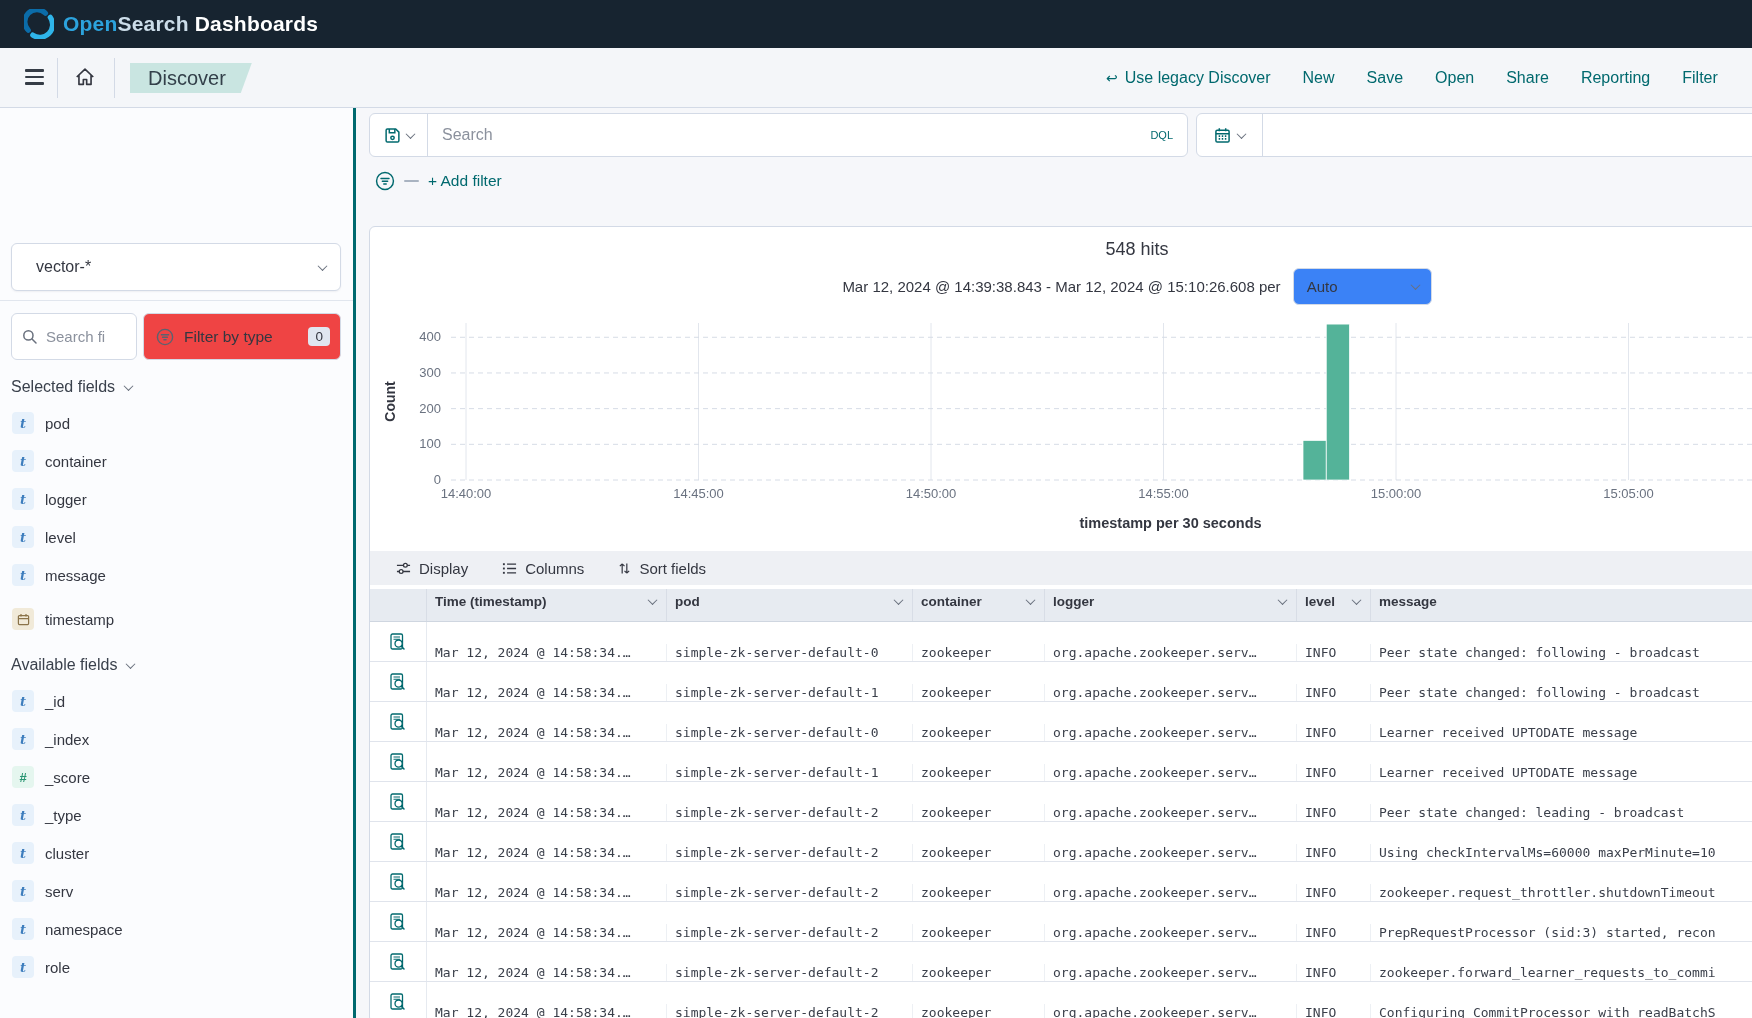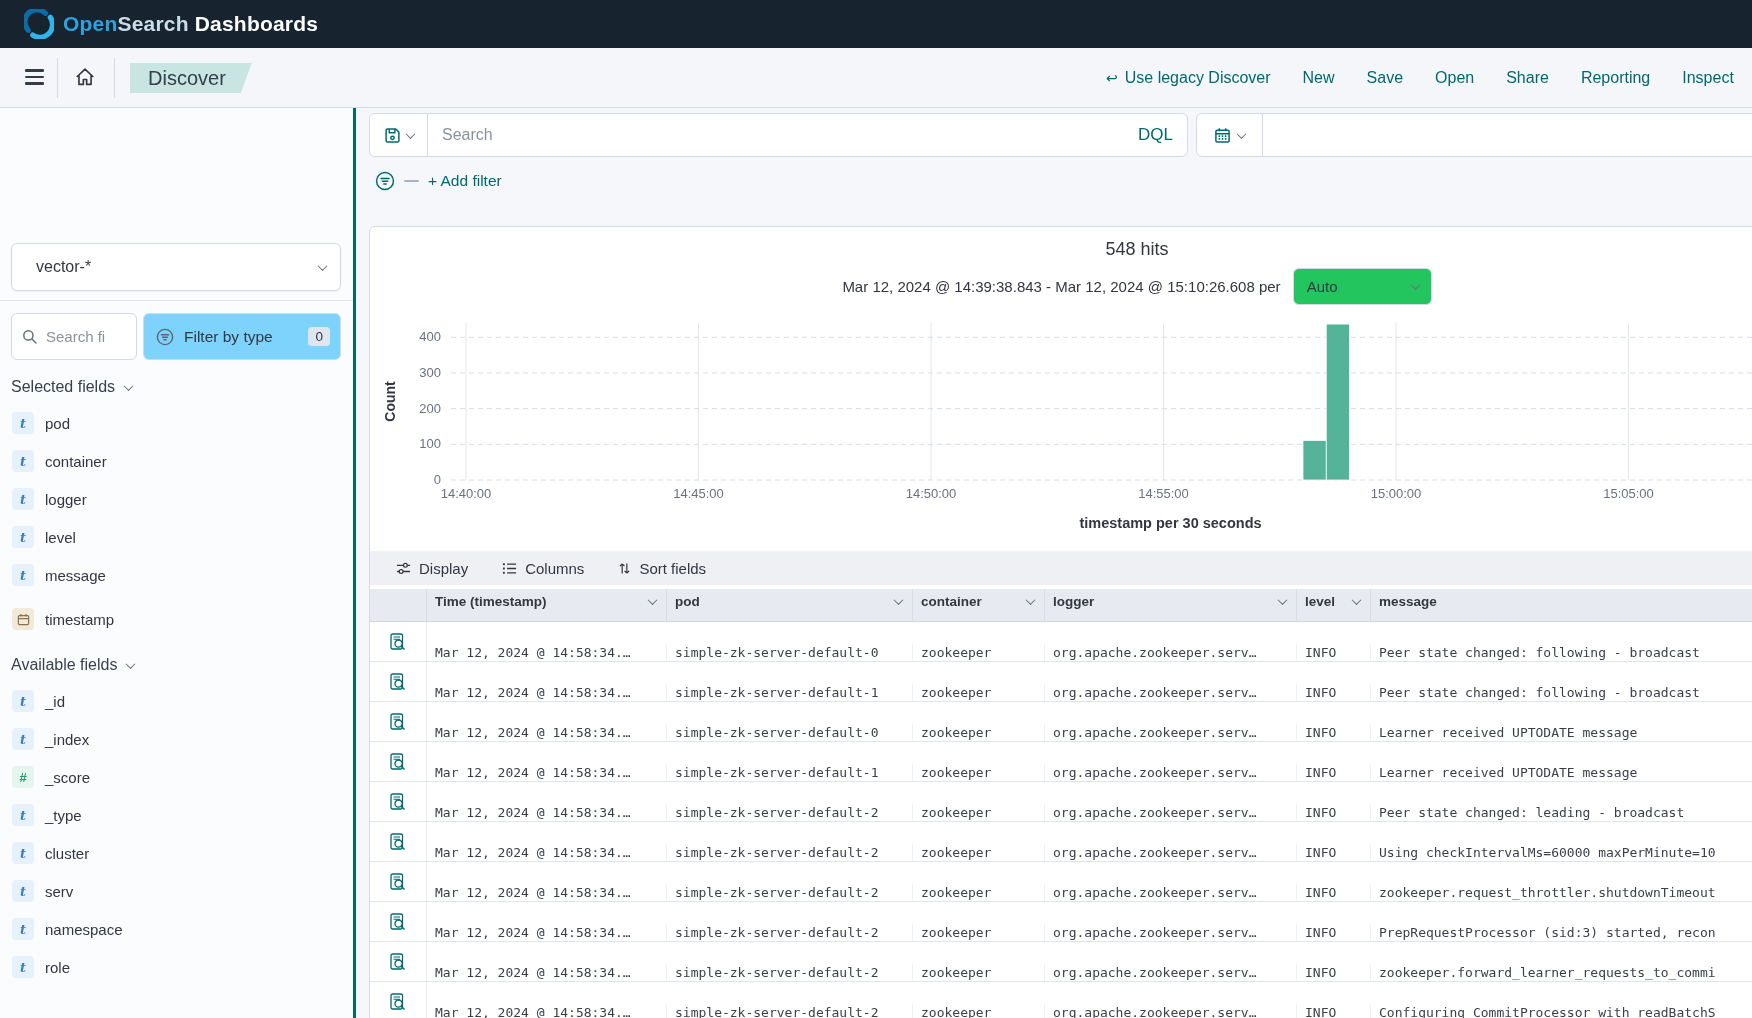--- a/index.html
+++ b/index.html
@@ -28,54 +28,54 @@
   
   .sidebar { position:absolute; left:0; top:108px; width:353px; height:910px; background:#fbfcfe; }
   .teal-line { position:absolute; left:353px; top:108px; width:3px; height:910px; background:#00696e; }
   .idx-select { margin:135px 12px 0 11px; height:48px; background:#fff; border:1px solid #d3dae6; border-radius:6px; box-shadow:0 1px 2px rgba(30,40,60,.06); display:flex; align-items:center; padding:0 14px 0 24px; font-size:16px; cursor:pointer; }
   .idx-select .grow { flex:1; }
   .side-div { height:1px; background:#e1e6ee; margin-top:9px; }
   .side-controls { display:flex; margin:12px 12px 0 11px; gap:6px; }
   .fld-search { width:126px; height:47px; background:#fff; border:1px solid #d3dae6; border-radius:6px; display:flex; align-items:center; padding:0 6px 0 10px; gap:8px; }
   .fld-search input { border:none; outline:none; width:70px; font-size:15px; color:#343741; background:transparent; font-family:"Liberation Sans",sans-serif; }
   .fld-search input::placeholder { color:#8b919d; }
-  .type-filter { flex:1; height:47px; background:#7dd3fc; border:1px solid #d3dae6; border-radius:6px; display:flex; align-items:center; padding:0 10px 0 12px; gap:10px; font-size:15.5px; cursor:pointer; }
+  .type-filter { flex:1; height:47px; background:#ef4444; border:1px solid #d3dae6; border-radius:6px; display:flex; align-items:center; padding:0 10px 0 12px; gap:10px; font-size:15.5px; cursor:pointer; }
   .count-badge { margin-left:auto; background:#e0e6f0; border-radius:4px; font-size:13.5px; padding:2px 7px; color:#343741; }
   .sect-label { margin:16px 0 0 11px; font-size:16px; color:#3a414c; display:flex; align-items:center; height:22px; cursor:pointer; }
   .field-list { margin-top:6px; }
   .field-item { height:38px; display:flex; align-items:center; padding-left:12px; gap:11px; cursor:pointer; }
   .field-name { font-size:15px; color:#343741; }
   .token { width:22px; height:22px; border-radius:4px; display:flex; align-items:center; justify-content:center; font-size:13px; }
   .token-string { background:#e7f1fb; color:#3d7dbd; font-family:"DejaVu Serif",serif; font-style:italic; font-weight:bold; }
   .token-number { background:#e5f6ef; color:#2a9673; font-weight:bold; }
   .token-date { background:#f1ead9; }
 
   
   .main { position:absolute; left:357px; top:108px; width:1563px; }
   .chev { display:inline-block; width:7px; height:7px; border-right:1.7px solid #69707d; border-bottom:1.7px solid #69707d; transform:rotate(45deg) translate(-1px,-1px); }
   .querybar { display:flex; margin:5px 0 0 12px; gap:8px; }
   .searchbox { width:819px; height:44px; background:#fff; border:1px solid #d3dae6; border-radius:6px; display:flex; align-items:center; }
   .save-cell { width:58px; height:100%; border-right:1px solid #d3dae6; display:flex; align-items:center; justify-content:center; gap:6px; cursor:pointer; }
   .searchbox input { flex:1; border:none; outline:none; font-size:16px; padding:0 14px; color:#343741; background:transparent; font-family:"Liberation Sans",sans-serif;}
   .searchbox input::placeholder { color:#8b919d; }
-  .dql { color:#00696e; font-size:17px; padding:0 14px; cursor:pointer; }
+  .dql { color:#00696e; font-size:11px; padding:0 14px; cursor:pointer; }
   .datebox { flex:1; height:44px; background:#fff; border:1px solid #d3dae6; border-radius:6px; display:flex; align-items:center; }
   .cal-cell { width:66px; height:100%; border-right:1px solid #d3dae6; display:flex; align-items:center; justify-content:center; gap:7px; cursor:pointer; }
   .dates { display:flex; align-items:center; gap:10px; padding-left:11px; font-size:15.5px; white-space:nowrap; }
   .dates .arr { color:#69707d; font-size:15px; }
   .filterrow { display:flex; align-items:center; margin:13px 0 0 18px; gap:9px; height:22px; }
   .filter-dash { width:15px; height:2px; background:#a9b3c1; border-radius:1px; }
   .addfilter { color:#00696e; font-size:15.5px; cursor:pointer; }
 
   
   .panel { margin:34px 0 0 12px; width:1536px; background:#fff; border:1px solid #d3dae6; border-radius:6px; padding-top:12px; }
   .hits-line { text-align:center; font-size:18px; }
   .hits-line b { font-weight:normal; }
   .range-line { margin-top:8px; display:flex; align-items:center; justify-content:center; gap:12px; font-size:15px; }
-  .interval-select { width:139px; height:37px; background:#22c55e; border:1px solid #d3dae6; border-radius:6px; display:flex; align-items:center; padding:0 12px 0 13px; font-size:15px; cursor:pointer; }
+  .interval-select { width:139px; height:37px; background:#3b82f6; border:1px solid #d3dae6; border-radius:6px; display:flex; align-items:center; padding:0 12px 0 13px; font-size:15px; cursor:pointer; }
   .interval-select .grow { flex:1; }
   .chart-wrap { margin:6px 0 0 11px; }
   .ytick,.xtick { font-size:13px; fill:#6a7280; font-family:"Liberation Sans",sans-serif; }
   .ylabel { font-size:14px; font-weight:bold; fill:#343741; font-family:"Liberation Sans",sans-serif; }
   .xlabel { text-align:center; width:1439px; margin-left:81px; font-size:14.5px; font-weight:bold; margin-top:4px; }
 
   .grid-toolbar { margin-top:20px; height:34px; background:#eef0f4; display:flex; align-items:center; padding-left:26px; gap:34px; border-radius:0; margin-bottom:4px; }
   .tool-btn { display:flex; align-items:center; gap:8px; font-size:15px; color:#343741; cursor:pointer; }
 
   .dgrid { width:100%; font-size:13px; }
@@ -122,21 +122,21 @@
     <div class="nav-actions">
       <span class="nav-link legacy">
             <span class="uarr">↩</span>
             <span>Use legacy Discover</span>
           </span>
     <span class="nav-link">New</span>
           <span class="nav-link">Save</span>
           <span class="nav-link">Open</span>
           <span class="nav-link">Share</span>
           <span class="nav-link">Reporting</span>
-          <span class="nav-link">Inspect</span>
+          <span class="nav-link">Filter</span>
         </div>
   </nav>
 
   <aside class="sidebar">
     <div class="idx-select">
       <span class="grow">vector-*</span>
       <span class="chev"></span>
     </div>
     <div class="side-div"></div>
     <div class="side-controls">

